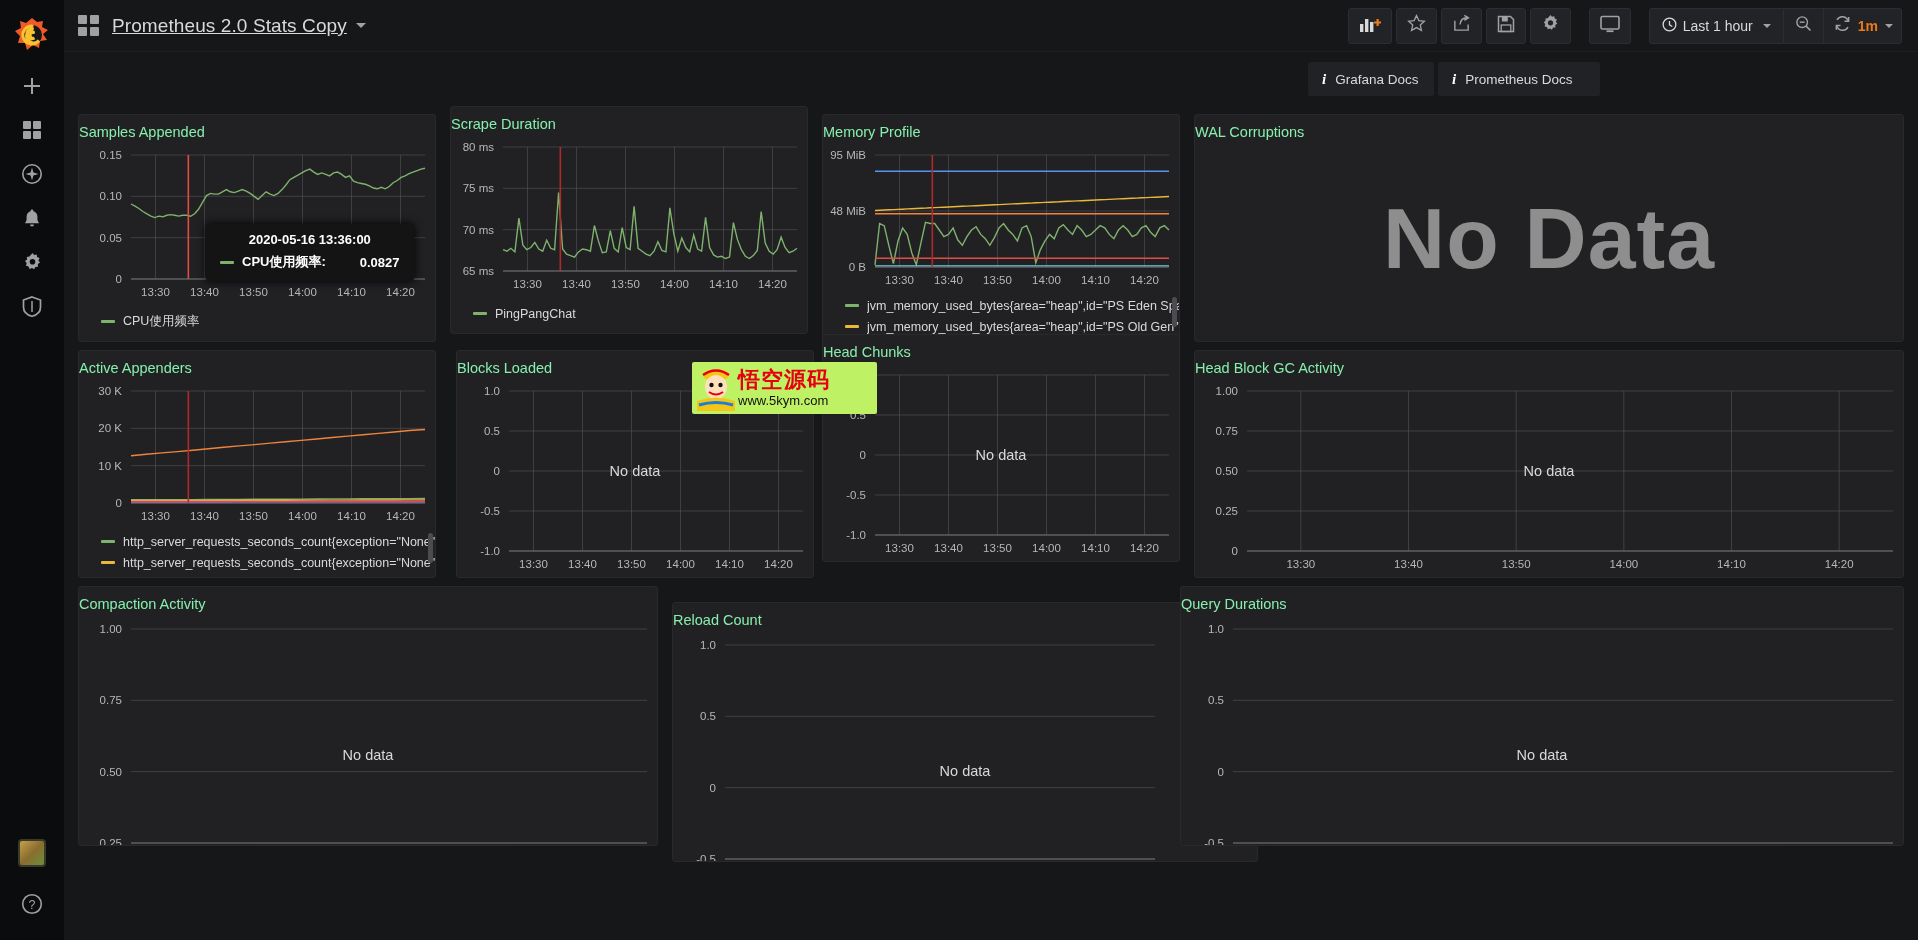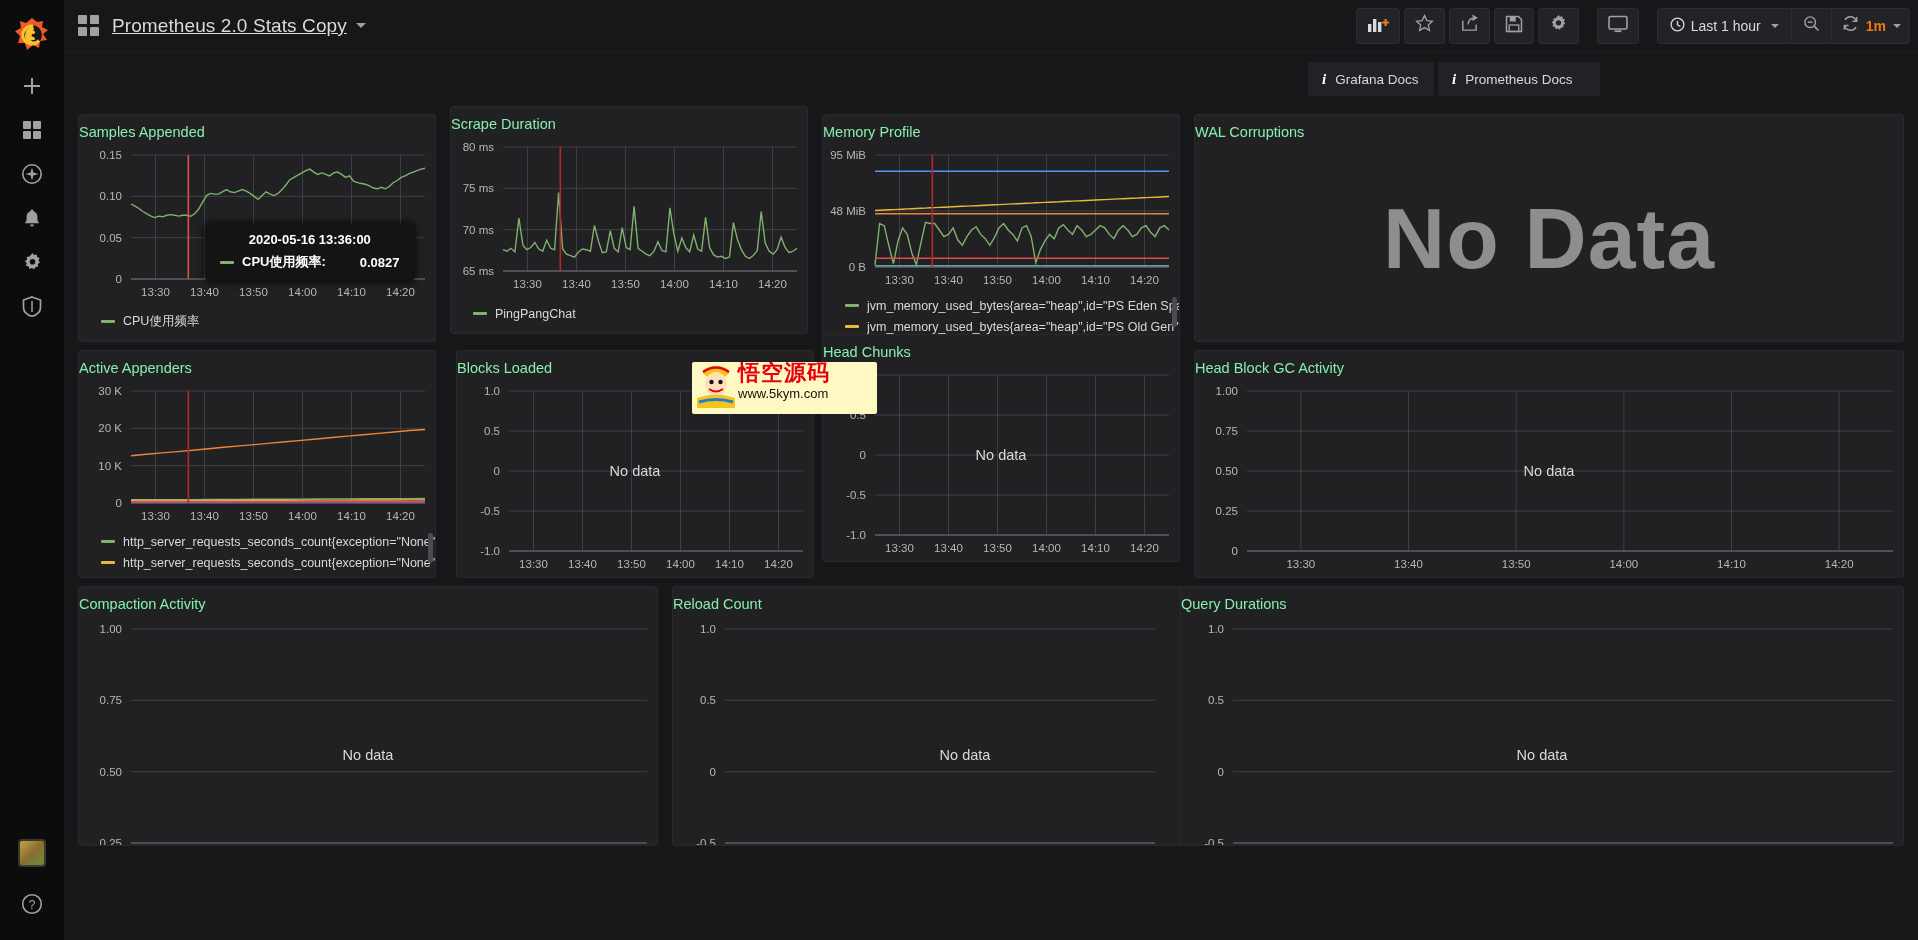--- a/index.html
+++ b/index.html
@@ -32,21 +32,21 @@
     position: absolute; left: 64px; top: 0; width: 1854px; height: 52px;
     background: #161719; display: flex; align-items: center;
     border-bottom: 1px solid #1f2022;
   }
   .dash-icon { margin-left: 14px; width: 22px; height: 22px; display:grid;
      grid-template-columns: 9px 9px; grid-template-rows: 9px 9px; gap:3px; }
   .dash-icon i { background: #9fa1a3; border-radius: 1px; display:block; }
   #dash-title { font-size: 19px; color: #d8d9da; margin-left: 12px; letter-spacing: .1px; text-decoration: underline; }
   .caret-d { width:0;height:0;border-left:5px solid transparent;border-right:5px solid transparent;
      border-top:5px solid #9fa1a3; margin-left:9px; }
-  .tb-right { margin-left: auto; display: flex; align-items: center; padding-right: 8px; }
+  .tb-right { margin-left: auto; display: flex; align-items: center; padding-right: 16px; }
   .tb-btn {
     height: 36px; min-width: 40px; padding: 0 10px; margin-left: 4px;
     background: #222326; border: 1px solid #2c2d30; border-radius: 3px;
     display: flex; align-items: center; justify-content: center; color: #9fa1a3; cursor: pointer;
   }
   .tb-gap { width: 14px; }
   .tr-group { display:flex; align-items:center; margin-left: 4px; }
   .tr-picker {
     height: 36px; padding: 0 12px; background:#222326; border:1px solid #2c2d30;
     border-radius:3px 0 0 3px; display:flex; align-items:center; gap:6px;
@@ -98,21 +98,21 @@
     position:absolute; background:#141414; border-radius:3px; padding:8px 14px 10px;
     box-shadow:0 0 10px #000; z-index:30; white-space:nowrap;margin-left:16px;
   }
   #tooltip .tt-time { font-size:13px; font-weight:bold; color:#fff; text-align:center; }
   #tooltip .tt-row { display:flex; align-items:center; gap:8px; margin-top:6px; font-size:13px;
      font-weight:bold; color:#fff; }
   #tooltip .tt-val { margin-left:auto; padding-left:26px; }
 
   
   #watermark { position:absolute; left:692px; top:362px; width:185px; height:52px;
-     background:#fef9c3; border-radius:2px; display:flex; align-items:flex-start; z-index:25; overflow:hidden; }
+     background:#bef264; border-radius:2px; display:flex; align-items:center; z-index:25; overflow:hidden; }
   #wm-face { width:44px; height:46px; margin-left:2px; position:relative; flex:0 0 auto; }
   #wm-right { display:flex; flex-direction:column; justify-content:center; line-height:1; }
   #wm-cn { color:#e60012; font-size:22px; font-weight:bold; letter-spacing:1px;
      font-family:"DejaVu Sans", sans-serif; }
   #wm-url { color:#111; font-size:13px; margin-top:3px; font-family:"Liberation Sans",sans-serif; }
 </style>
 </head>
 <body>
 
 <div id="sidenav">
@@ -582,21 +582,21 @@
           <text x="43" y="156.66666666666666" text-anchor="end" class="axtxt">0.50</text>
           <line x1="52" y1="152.66666666666666" x2="568" y2="152.66666666666666" class="gridln"></line>
           <text x="43" y="228" text-anchor="end" class="axtxt">0.25</text>
           <line x1="52" y1="224" x2="568" y2="224" class="gridln"></line>
           <line x1="52" y1="224" x2="568" y2="224" class="axisln"></line>
         </svg>
     </div>
     <div class="nodata" style="top:160px">No data</div>
   </div>
 
-  <div class="panel" style="left:608px;top:482px;width:586px;height:260px">
+  <div class="panel" style="left:608px;top:498px;width:586px;height:260px">
     <div class="p-title">Reload Count</div>
     <div class="plot" style="top:32px;height:228px">
       <svg class="chart" width="494" height="228">
           <text x="43" y="14" text-anchor="end" class="axtxt">1.0</text>
           <line x1="52" y1="10" x2="482" y2="10" class="gridln"></line>
           <text x="43" y="85.33333333333333" text-anchor="end" class="axtxt">0.5</text>
           <line x1="52" y1="81.33333333333333" x2="482" y2="81.33333333333333" class="gridln"></line>
           <text x="43" y="156.66666666666666" text-anchor="end" class="axtxt">0</text>
           <line x1="52" y1="152.66666666666666" x2="482" y2="152.66666666666666" class="gridln"></line>
           <text x="43" y="228" text-anchor="end" class="axtxt">-0.5</text>

